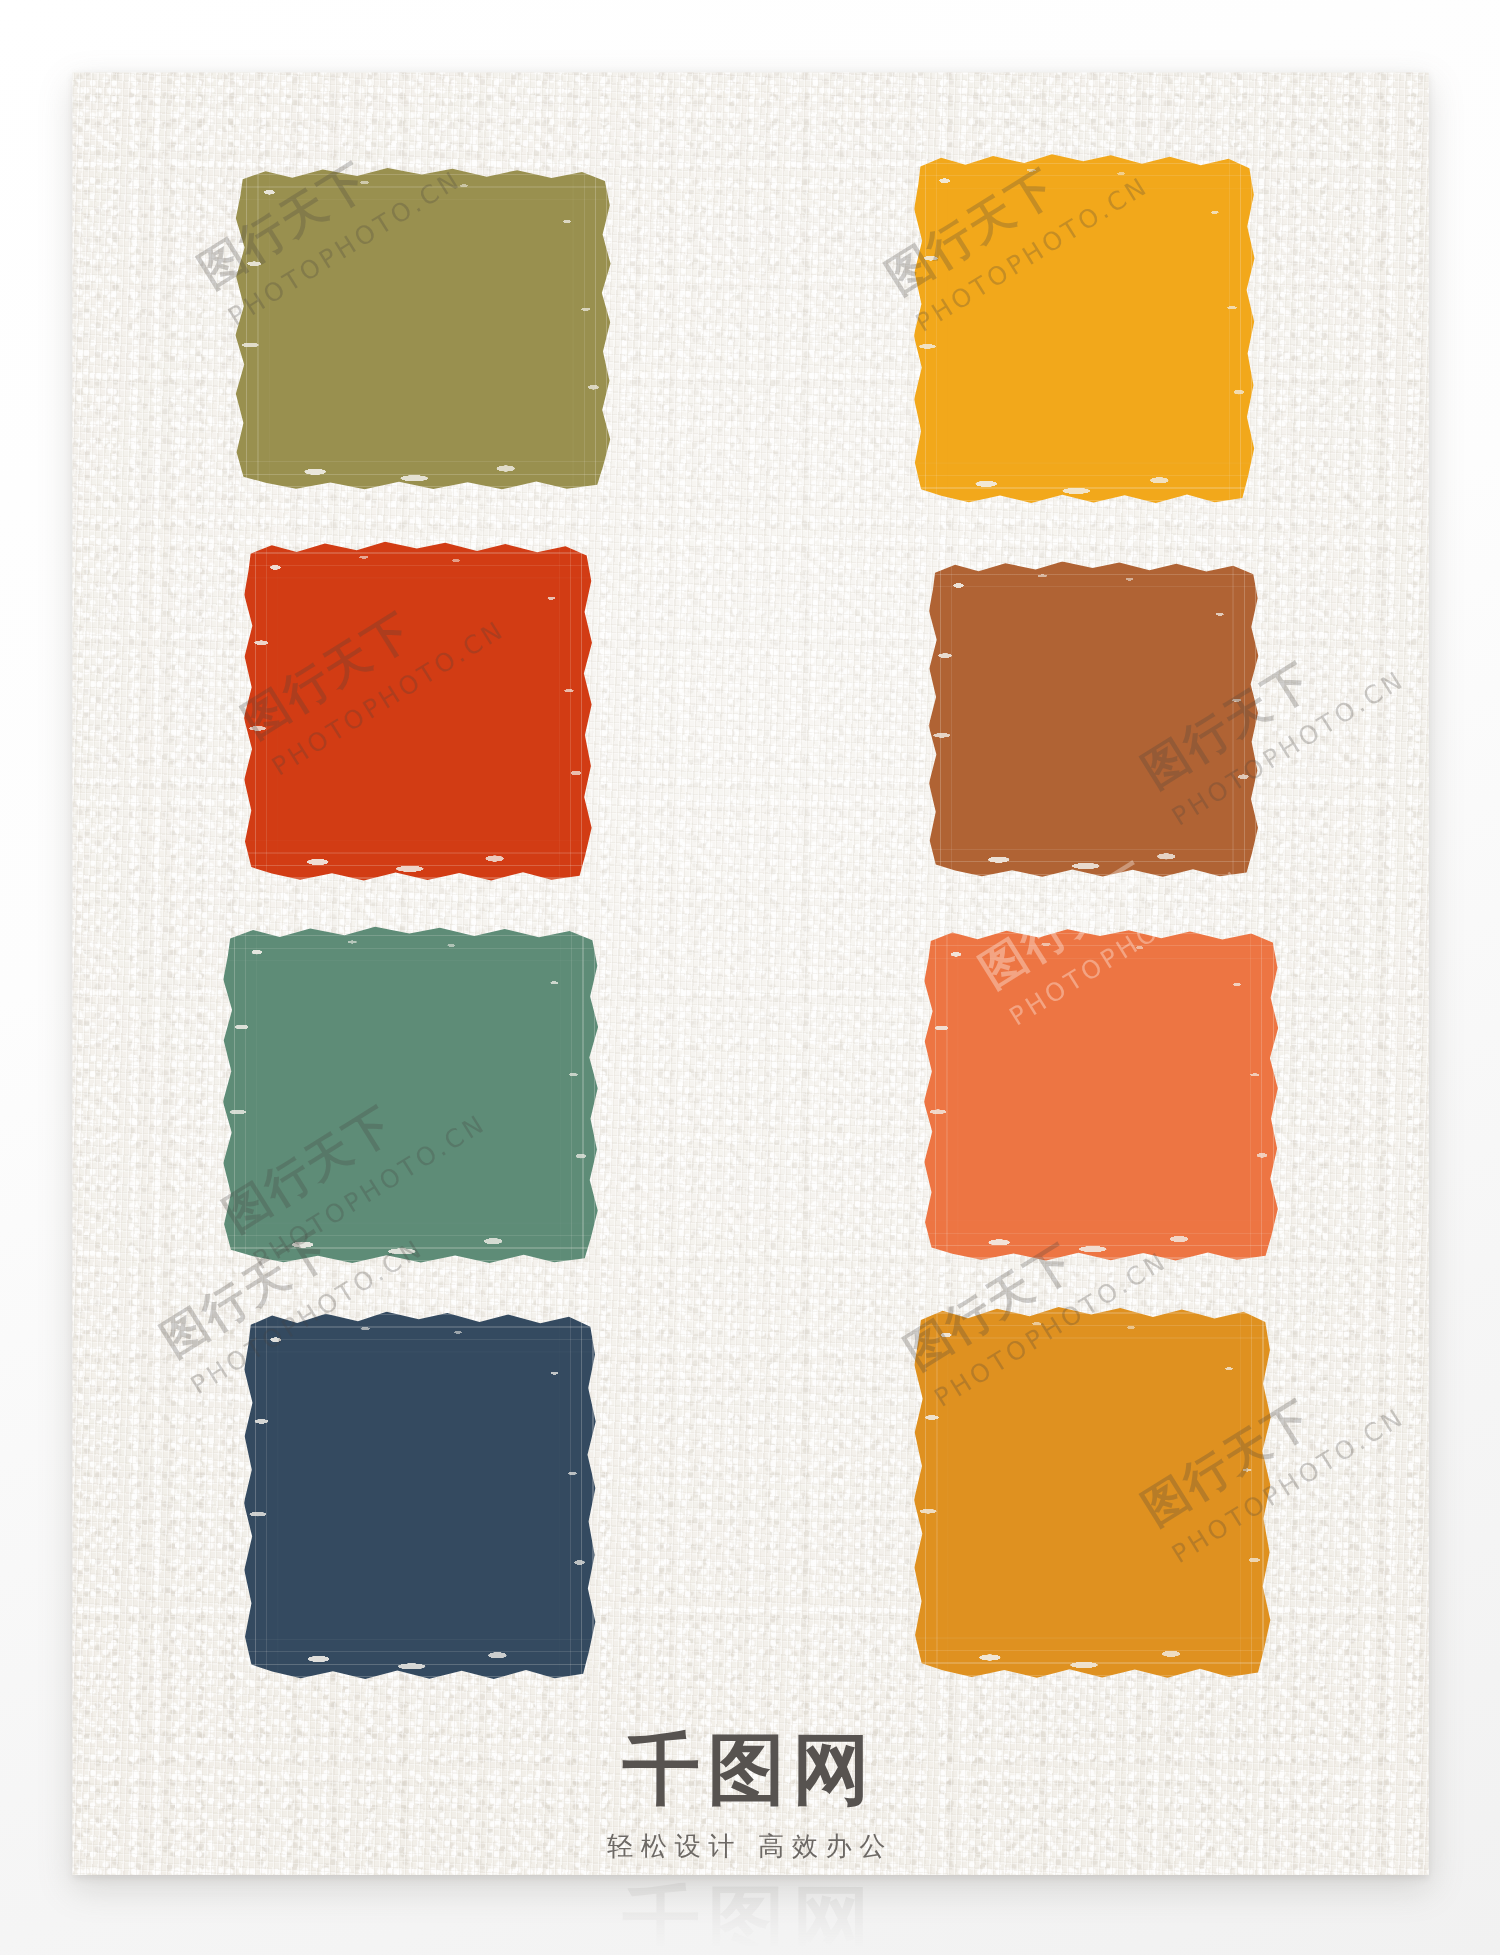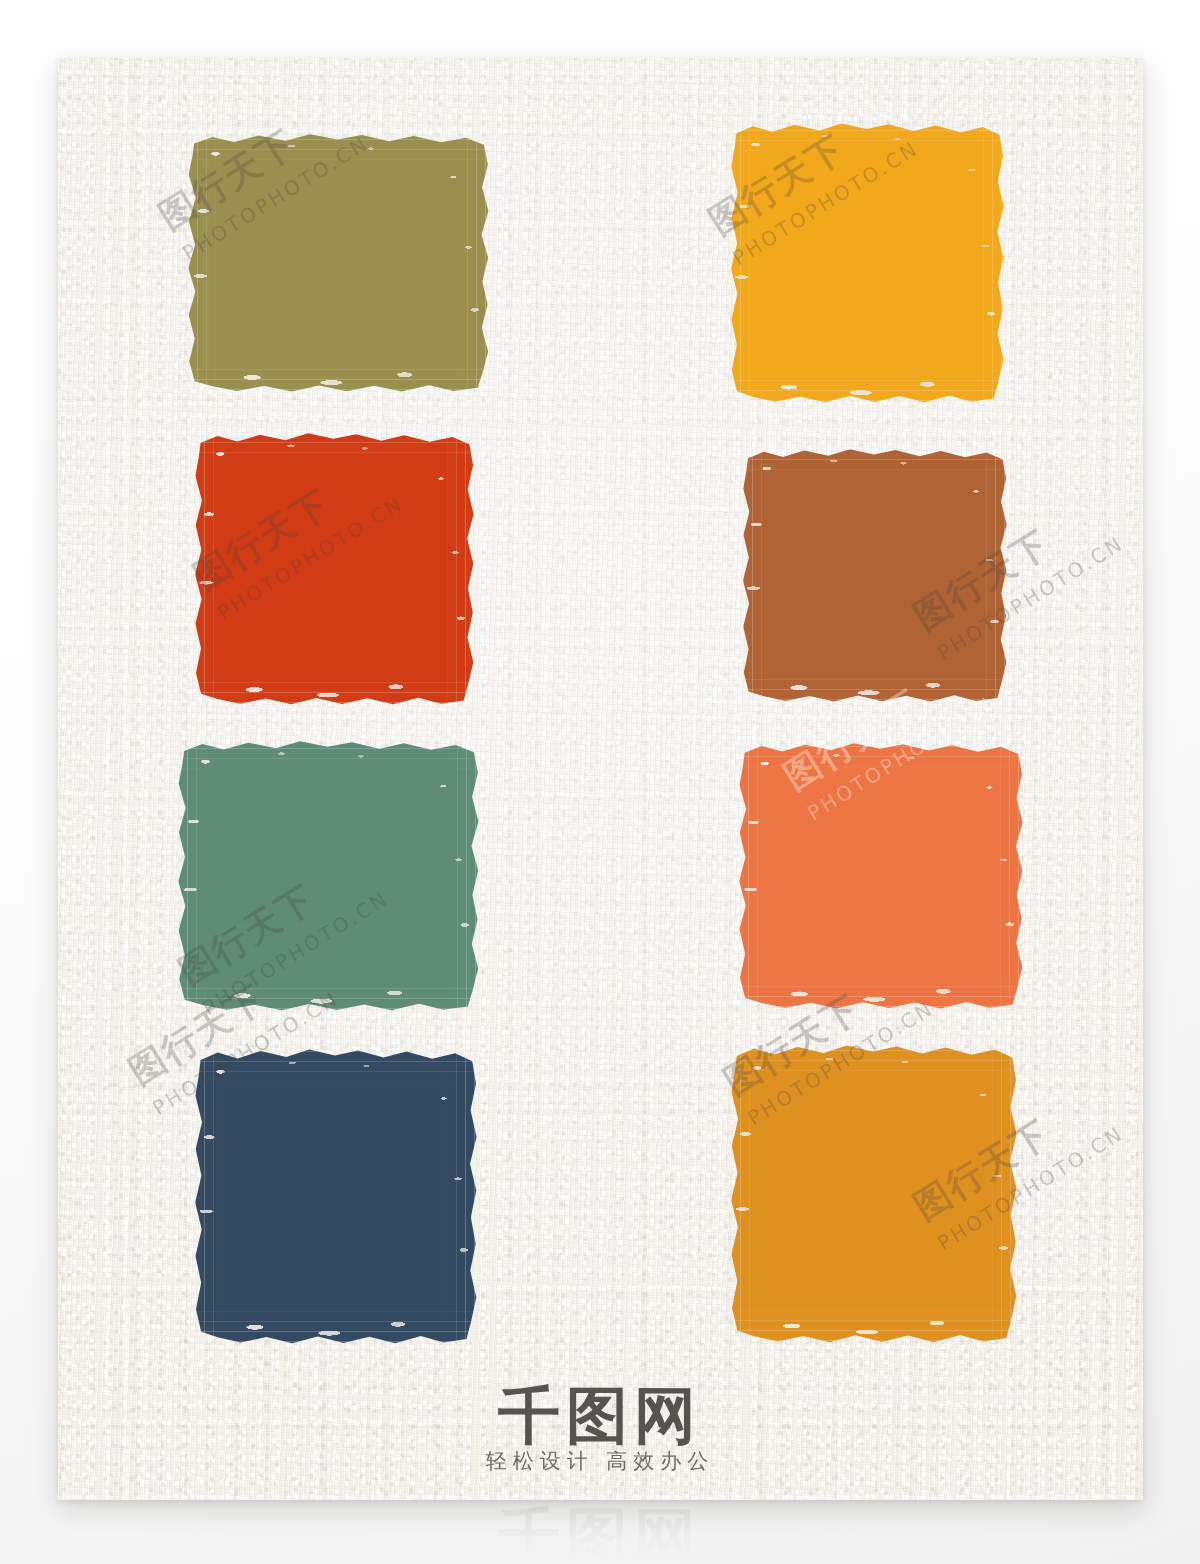--- a/index.html
+++ b/index.html
@@ -153,20 +153,21 @@
   }
   #brand .logo-word {
     font-family: "DejaVu Sans", "Liberation Sans", sans-serif;
     font-size: 62px;
     font-weight: 700;
     letter-spacing: 6px;
     line-height: 1;
     color: #575350;
   }
   #brand .logo-tag {
+    margin-top: 16px;
     font-family: "DejaVu Sans", "Liberation Sans", sans-serif;
     font-size: 21px;
     font-weight: 400;
     letter-spacing: 6px;
     color: #6d6965;
   }
 
   
   #brand-reflection {
     position: absolute;

